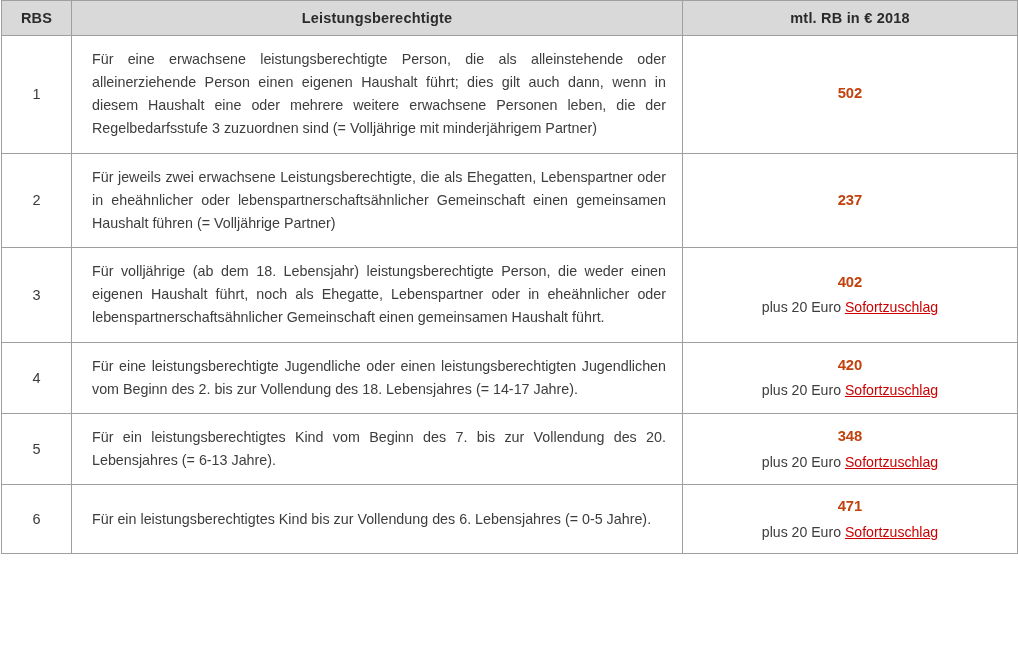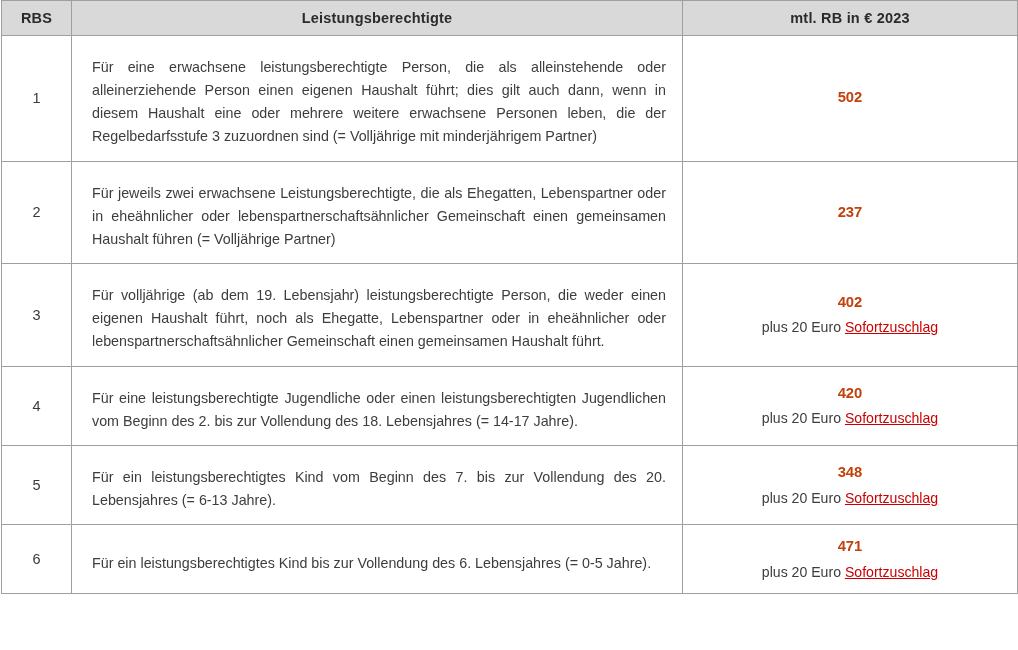--- a/index.html
+++ b/index.html
@@ -42,21 +42,21 @@
   col.c-desc { width: 611px; }
   col.c-amount { width: 335px; }
 
   td.rbs-cell {
     text-align: center;
     font-size: 14.5px;
     color: #3a3a3a;
     padding: 6px 4px;
   }
   td.desc-cell {
-    padding: 20px 16px 12px 20px;
+    padding: 12px 16px 12px 20px;
     font-size: 14.3px;
     line-height: 1.62;
     color: #3d3d3d;
     text-align: justify;
     text-justify: inter-word;
     hyphens: manual;
   }
   td.amount-cell {
     text-align: center;
     font-size: 14.3px;
@@ -87,41 +87,41 @@
   <table class="rbs-table">
     <colgroup>
       <col class="c-rbs">
       <col class="c-desc">
       <col class="c-amount">
     </colgroup>
     <thead>
       <tr>
         <th>RBS</th>
         <th>Leistungsberechtigte</th>
-        <th>mtl. RB in € 2023</th>
+        <th>mtl. RB in € 2018</th>
       </tr>
     </thead>
     <tbody id="table-body">
         <tr>
           <td class="rbs-cell">1</td>
           <td class="desc-cell">Für eine erwachsene leistungsberechtigte Person, die als alleinstehende oder alleinerziehende Person einen eigenen Haushalt führt; dies gilt auch dann, wenn in diesem Haushalt eine oder mehrere weitere erwachsene Personen leben, die der Regelbedarfsstufe 3 zuzuordnen sind (= Volljährige mit minderjährigem Partner)</td>
           <td class="amount-cell">
             <span class="amount-value">502</span>
           </td>
         </tr>
         <tr>
           <td class="rbs-cell">2</td>
           <td class="desc-cell">Für jeweils zwei erwachsene Leistungsberechtigte, die als Ehegatten, Lebenspartner oder in eheähnlicher oder lebenspartnerschaftsähnlicher Gemeinschaft einen gemeinsamen Haushalt führen (= Volljährige Partner)</td>
           <td class="amount-cell">
             <span class="amount-value">237</span>
           </td>
         </tr>
         <tr>
           <td class="rbs-cell">3</td>
-          <td class="desc-cell">Für volljährige (ab dem 19. Lebensjahr) leistungsberechtigte Person, die weder einen eigenen Haushalt führt, noch als Ehegatte, Lebenspartner oder in eheähnlicher oder lebenspartnerschaftsähnlicher Gemeinschaft einen gemeinsamen Haushalt führt.</td>
+          <td class="desc-cell">Für volljährige (ab dem 18. Lebensjahr) leistungsberechtigte Person, die weder einen eigenen Haushalt führt, noch als Ehegatte, Lebenspartner oder in eheähnlicher oder lebenspartnerschaftsähnlicher Gemeinschaft einen gemeinsamen Haushalt führt.</td>
           <td class="amount-cell">
             <span class="amount-value">402</span>
             <span class="amount-extra"><span>plus 20 Euro </span><a class="sofort-link" href="#">Sofortzuschlag</a></span>
           </td>
         </tr>
         <tr>
           <td class="rbs-cell">4</td>
           <td class="desc-cell">Für eine leistungsberechtigte Jugendliche oder einen leistungsberechtigten Jugendlichen vom Beginn des 2. bis zur Vollendung des 18. Lebensjahres (= 14-17 Jahre).</td>
           <td class="amount-cell">
             <span class="amount-value">420</span>

